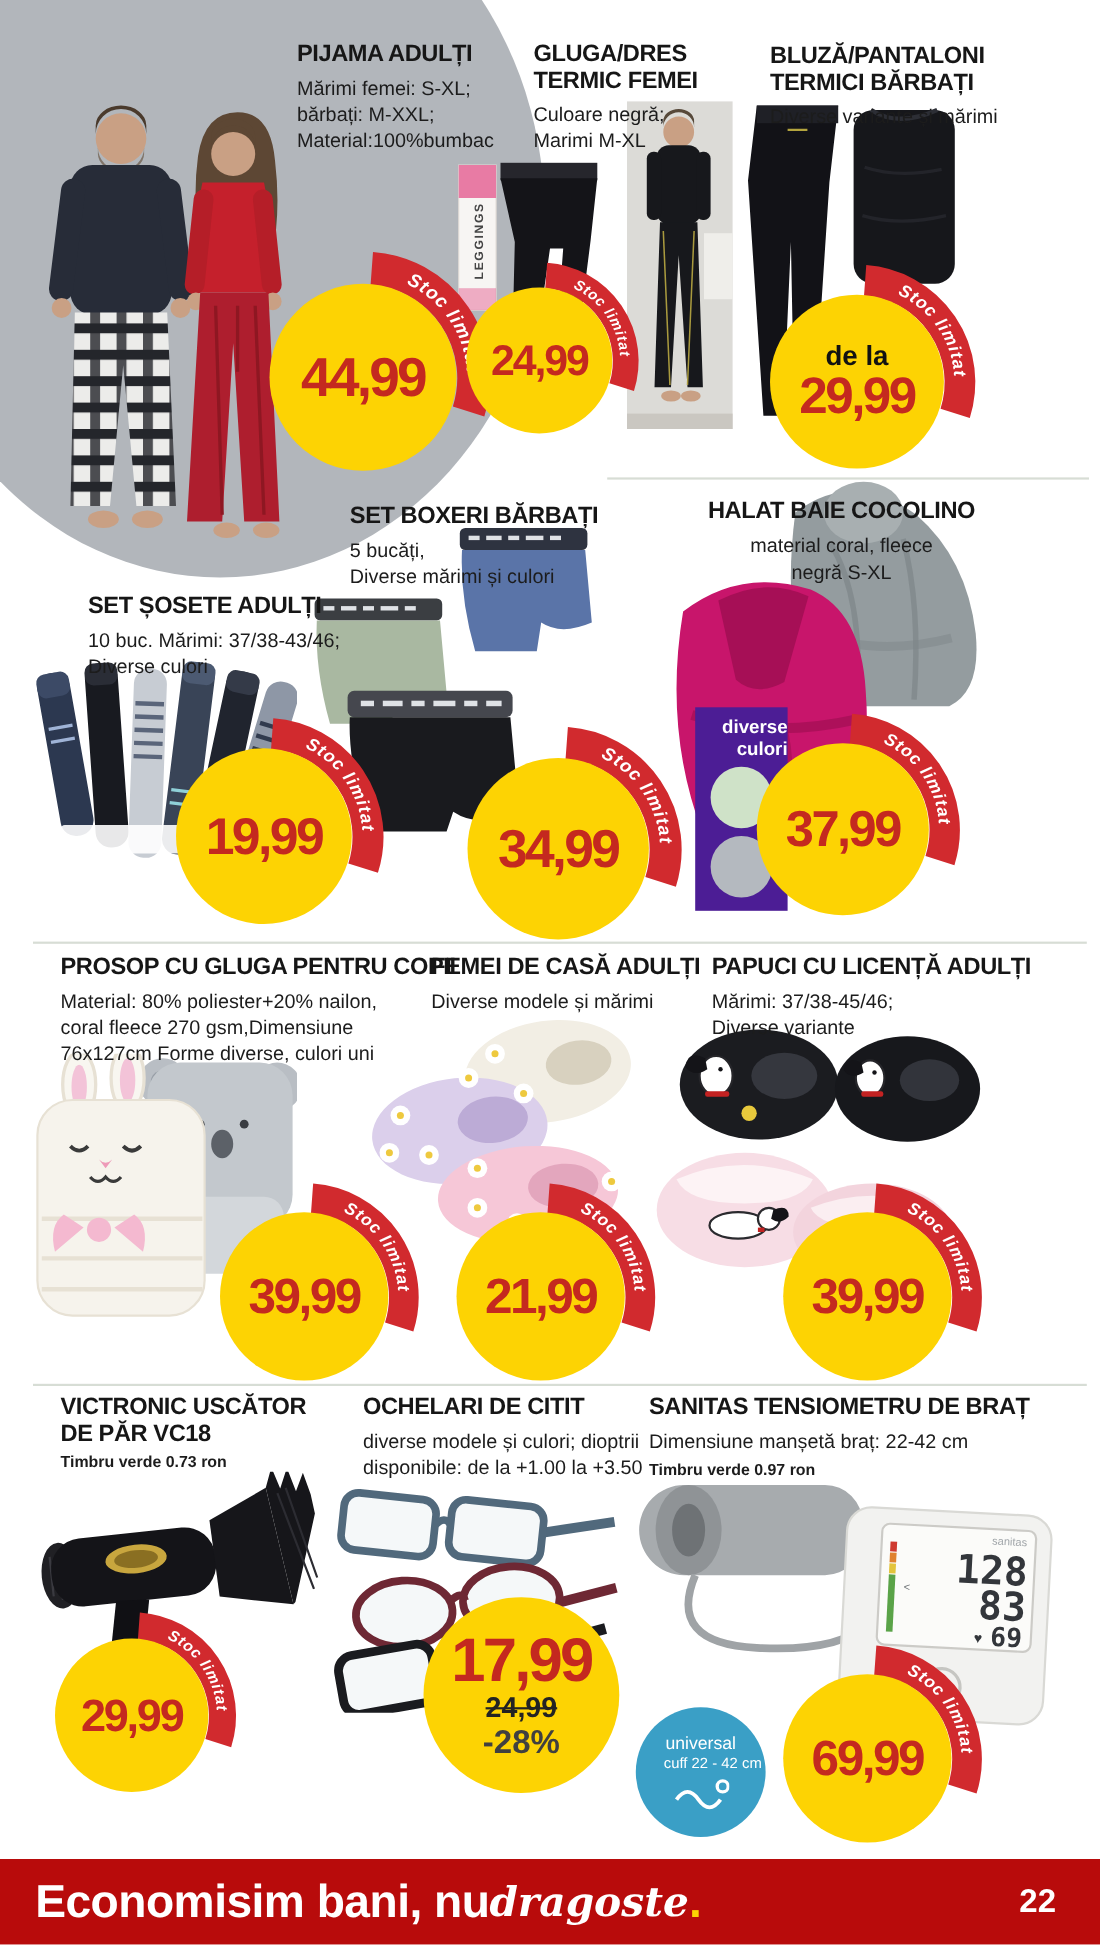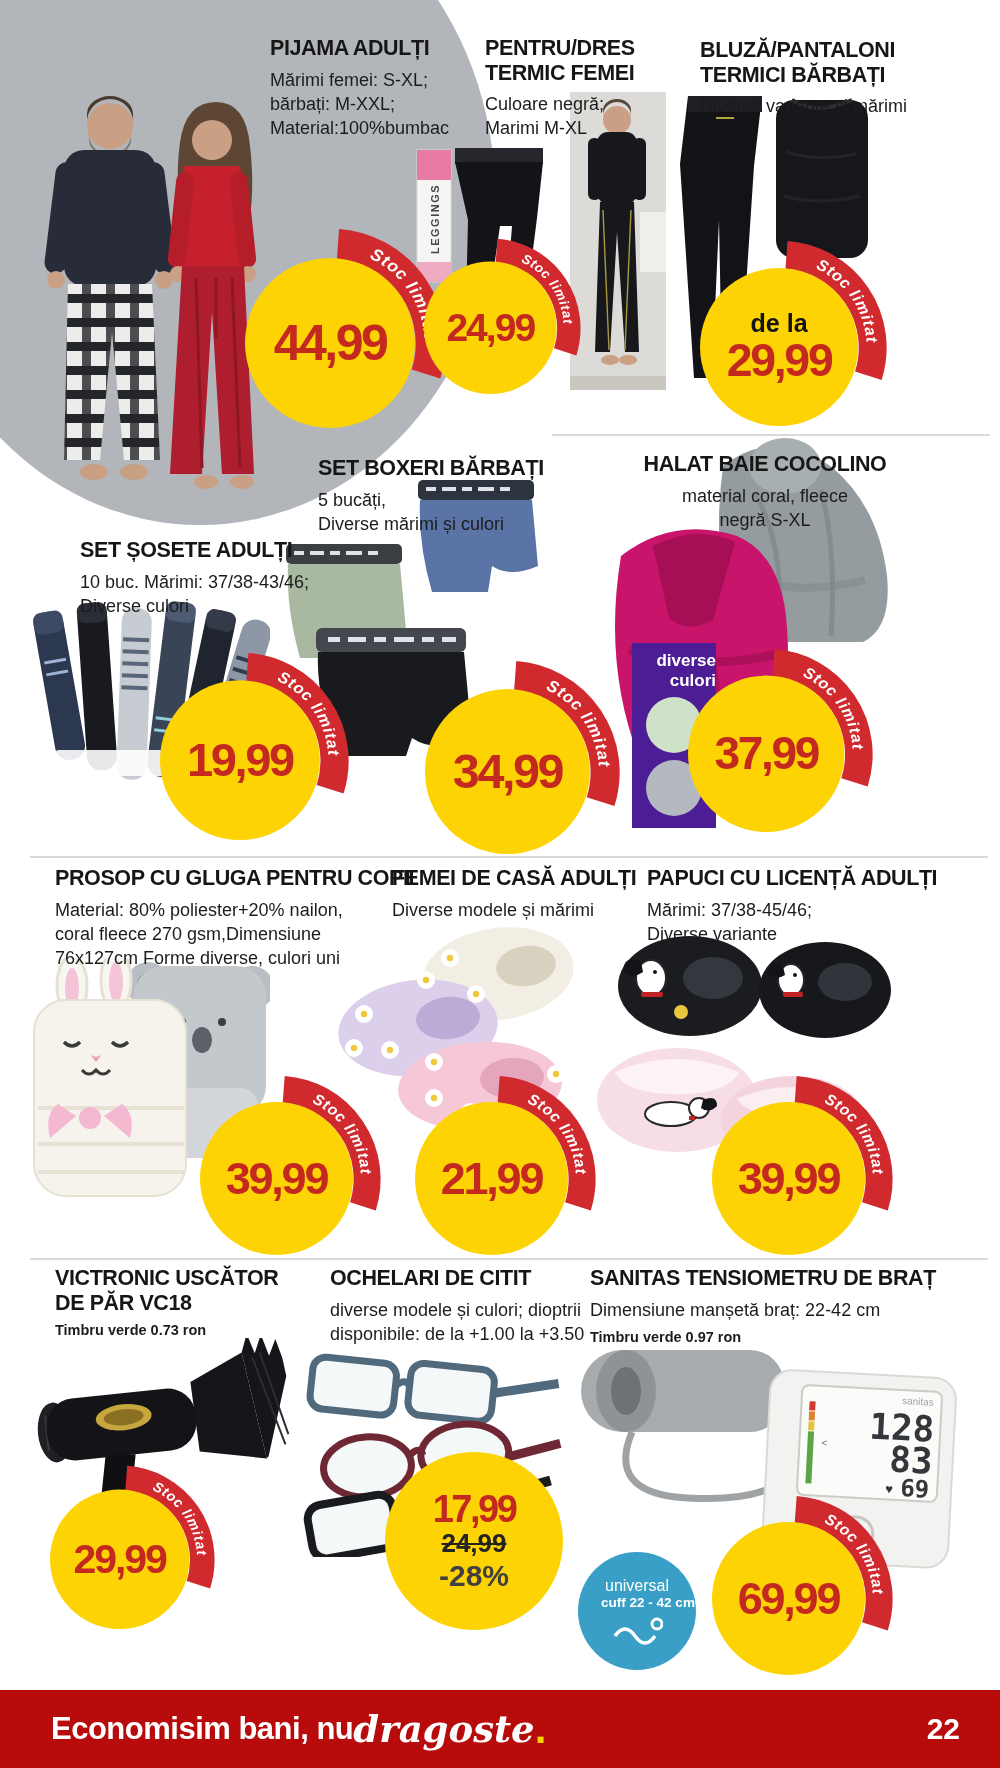--- a/index.html
+++ b/index.html
@@ -21,23 +21,23 @@
   .pprefix{font-size:27px;font-weight:bold;color:#121212;line-height:1.05;}
   .pold{font-size:26px;font-weight:bold;color:#232323;text-decoration:line-through;line-height:1.2;}
   .pdisc{font-size:30px;font-weight:bold;color:#404040;line-height:1.1;}
   .color-badge{position:absolute;left:632px;top:643px;width:84px;background:#4c1d95;padding:8px 0 12px 0;text-align:right;z-index:4;}
   .cbl{color:#fff;font-weight:bold;font-size:17px;line-height:1.15;}
   .dot{display:block;width:56px;height:56px;border-radius:50%;margin:7px auto 0 auto;}
   .dot-green{background:#cfe2c8;}
   .dot-gray{background:#b4b9bf;}
   .info-badge{position:absolute;left:578px;top:1552px;width:118px;height:118px;border-radius:50%;background:#3a9fc6;color:#fff;display:flex;flex-direction:column;align-items:center;justify-content:center;z-index:4;text-align:center;}
   .ib1{font-size:16px;font-weight:normal;line-height:1.2;}
-  .ib2{font-size:13.5px;font-weight:bold;line-height:1.25;margin-left:22px;}
+  .ib2{font-size:13.5px;font-weight:normal;line-height:1.25;margin-left:22px;}
   .footer{position:absolute;left:0;top:1690px;width:1000px;height:78px;background:#b80b0b;color:#fff;display:flex;align-items:center;z-index:5;}
-  .tag{font-size:31px;font-weight:bold;margin-left:51px;letter-spacing:-0.5px;}
+  .tag{font-size:42px;font-weight:bold;margin-left:32px;letter-spacing:-0.5px;}
   .script{font-family:"DejaVu Serif",serif;font-style:italic;font-weight:bold;font-size:37px;margin-left:0;}
   .ydot{color:#fdd303;font-size:42px;font-weight:bold;}
   .pageno{margin-left:auto;margin-right:40px;font-size:30px;font-weight:bold;}
 </style>
 </head>
 <body>
 
 <svg width="0" height="0" style="position:absolute" aria-hidden="true">
     <defs>
   <path id="ribbonArc" d="M 93 16 A 100 100 0 0 1 181 146"></path>
@@ -335,21 +335,21 @@
       </div>
     <div class="d">
       <div>Mărimi femei: S-XL;</div>
       <div>bărbați: M-XXL;</div>
       <div>Material:100%bumbac</div>
     </div>
   </section>
 
   <section class="card" style="left:485px;top:36px">
     <div class="t">
-      <div>PENTRU/DRES</div>
+      <div>GLUGA/DRES</div>
       <div>TERMIC FEMEI</div>
     </div>
     <div class="d">
       <div>Culoare negră;</div>
       <div>Marimi M-XL</div>
     </div>
   </section>
 
   <section class="card" style="left:700px;top:38px">
     <div class="t">
@@ -561,21 +561,21 @@
       <use href="#ribbonArc" class="band"></use>
       <text class="rtext" dominant-baseline="central"><textPath href="#ribbonArc" startOffset="50%" text-anchor="middle">Stoc limitat</textPath></text>
     </svg>
     <div class="pcircle">
       <div class="pprice">29,99</div>
     </div>
   </div>
 
   <div class="pbadge" style="left:385px;top:1452px">
     <div class="pcircle" style="top:0;width:178px;height:178px">
-      <div class="pprice" style="font-size:38px">17,99</div>
+      <div class="pprice" style="font-size:56px">17,99</div>
       <div class="pold">24,99</div>
       <div class="pdisc">-28%</div>
     </div>
   </div>
 
   <div class="pbadge" style="left:712px;top:1495px;transform:scale(0.9)">
     <svg class="ribbon" viewBox="0 0 210 215">
       <use href="#ribbonArc" class="band"></use>
       <text class="rtext" dominant-baseline="central"><textPath href="#ribbonArc" startOffset="50%" text-anchor="middle">Stoc limitat</textPath></text>
     </svg>

